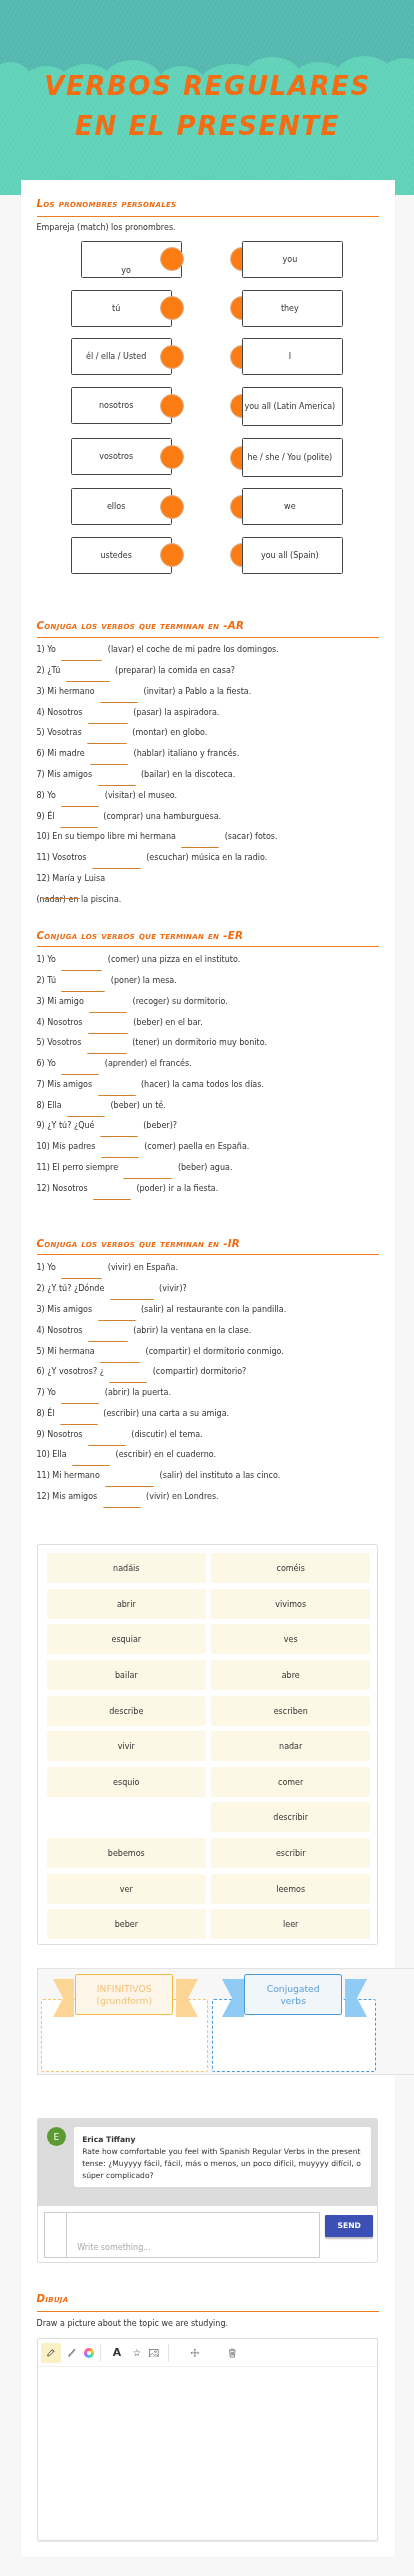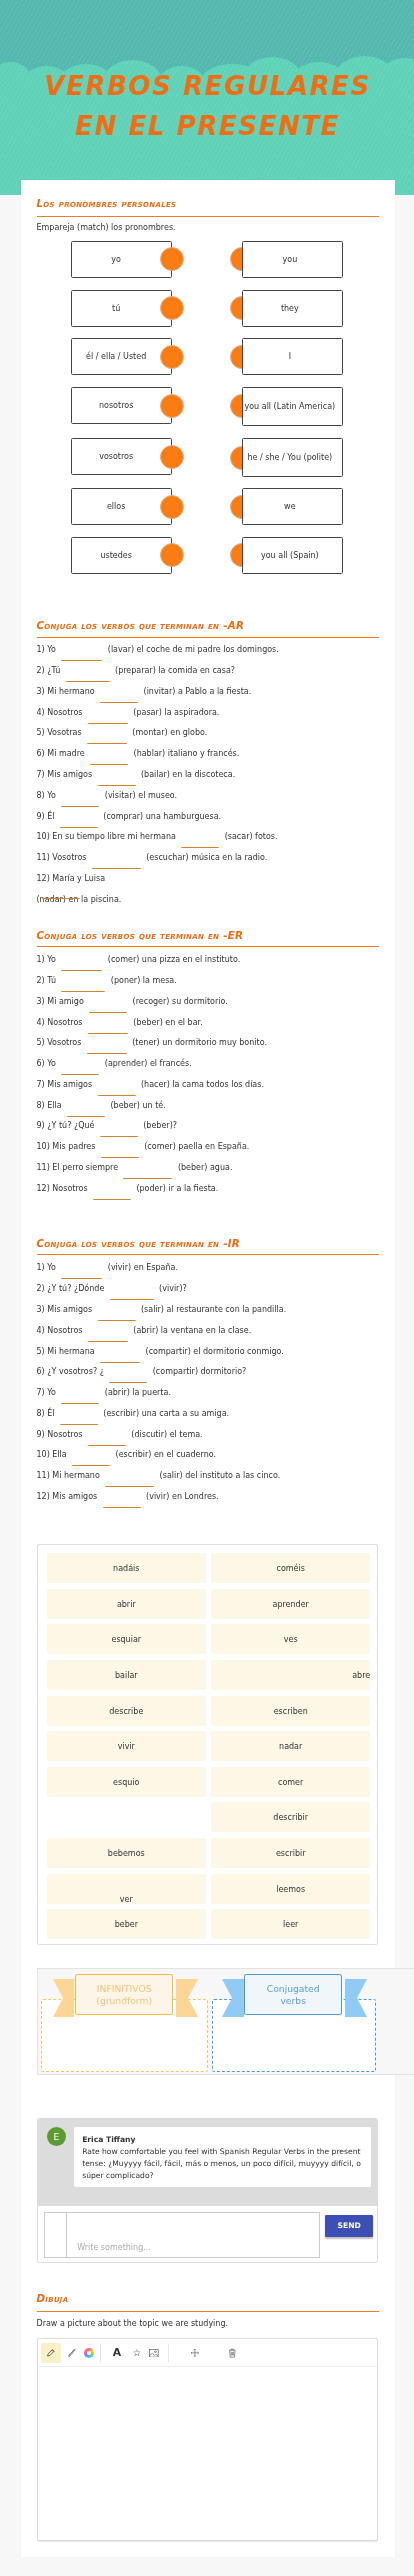--- a/index.html
+++ b/index.html
@@ -155,21 +155,21 @@
 </div>
 
 <div class="card">
 
   <div class="sec-title" style="top:17.3px;">Los pronombres personales</div>
   <div class="sec-line" style="top:36px;"></div>
   <div class="instr" style="top:43px;">Empareja (match) los pronombres.</div>
 
   <div id="match-area">
 
-    <div class="m-box l" style="left:50px;top:61px;">
+    <div class="m-box l" style="left:60px;top:61px;align-items:flex-end;">
         <span>yo</span>
       </div>
     <div class="dot" style="left:139px;top:67px;"></div>
     <div class="dot" style="left:209px;top:67px;"></div>
     <div class="m-box r" style="left:221px;top:61px;">
         <span>you</span>
       </div>
 
     <div class="m-box l" style="left:50px;top:110px;">
         <span>tú</span>
@@ -425,32 +425,32 @@
       <div class="tile" style="left: 8.6px; top: 8px;">
         <span>nadáis</span>
       </div>
       <div class="tile" style="left: 173px; top: 8px;">
         <span>coméis</span>
       </div>
       <div class="tile" style="left: 8.6px; top: 44px;">
         <span>abrir</span>
       </div>
       <div class="tile" style="left: 173px; top: 44px;">
-        <span>aprender</span>
+        <span>vivimos</span>
       </div>
       <div class="tile" style="left: 8.6px; top: 79px;">
         <span>esquiar</span>
       </div>
       <div class="tile" style="left: 173px; top: 79px;">
         <span>ves</span>
       </div>
       <div class="tile" style="left: 8.6px; top: 115px;">
         <span>bailar</span>
       </div>
-      <div class="tile" style="left: 173px; top: 115px; justify-content: flex-end;">
+      <div class="tile" style="left: 173px; top: 115px;">
         <span>abre</span>
       </div>
       <div class="tile" style="left: 8.6px; top: 151px;">
         <span>describe</span>
       </div>
       <div class="tile" style="left: 173px; top: 151px;">
         <span>escriben</span>
       </div>
       <div class="tile" style="left: 8.6px; top: 186px;">
         <span>vivir</span>
@@ -466,21 +466,21 @@
       </div>
       <div class="tile" style="left: 173px; top: 257px;">
         <span>describir</span>
       </div>
       <div class="tile" style="left: 8.6px; top: 293px;">
         <span>bebemos</span>
       </div>
       <div class="tile" style="left: 173px; top: 293px;">
         <span>escribir</span>
       </div>
-      <div class="tile" style="left: 8.6px; top: 329px; align-items: flex-end;">
+      <div class="tile" style="left: 8.6px; top: 329px;">
         <span>ver</span>
       </div>
       <div class="tile" style="left: 173px; top: 329px;">
         <span>leemos</span>
       </div>
       <div class="tile" style="left: 8.6px; top: 364px;">
         <span>beber</span>
       </div>
       <div class="tile" style="left: 173px; top: 364px;">
         <span>leer</span>

